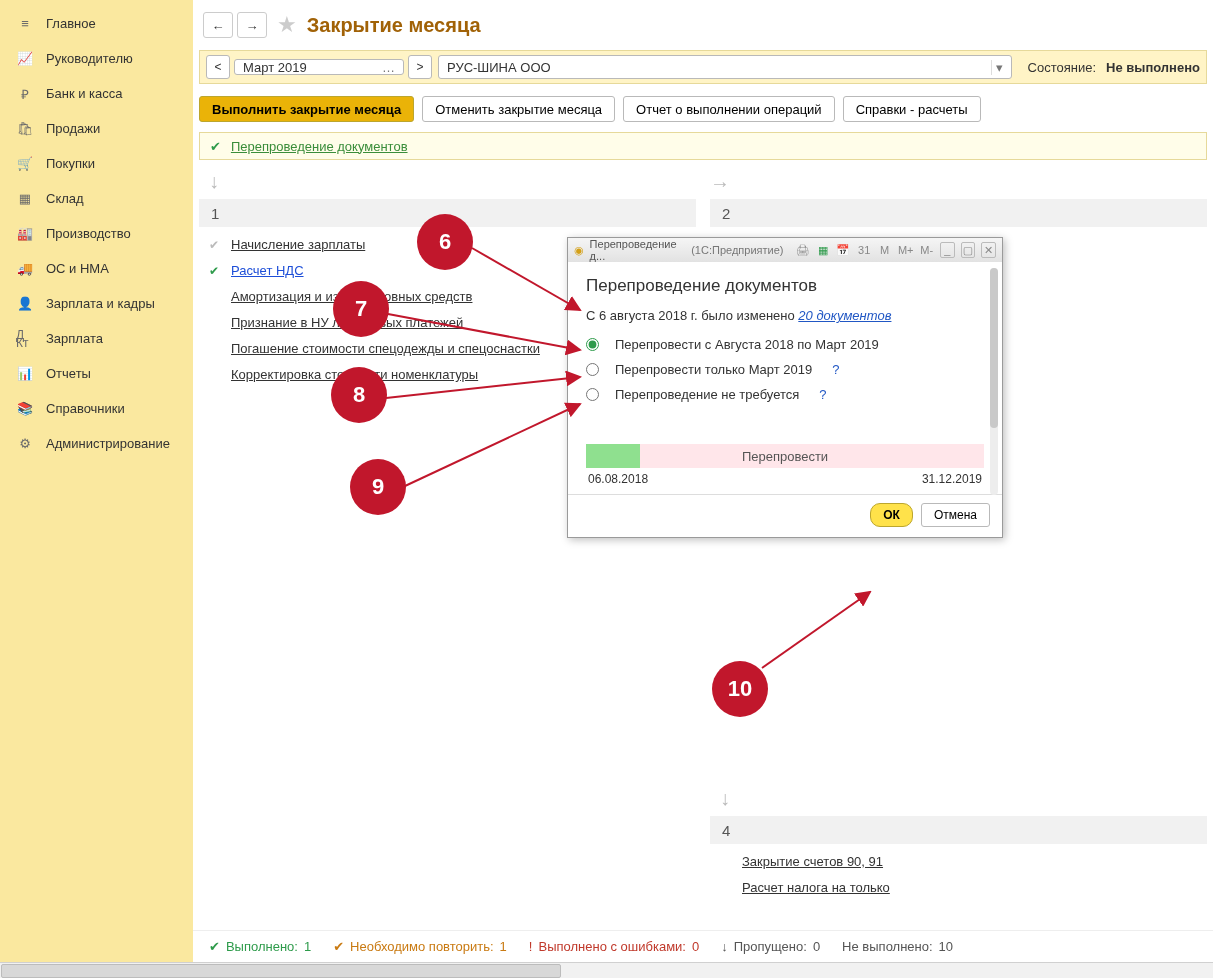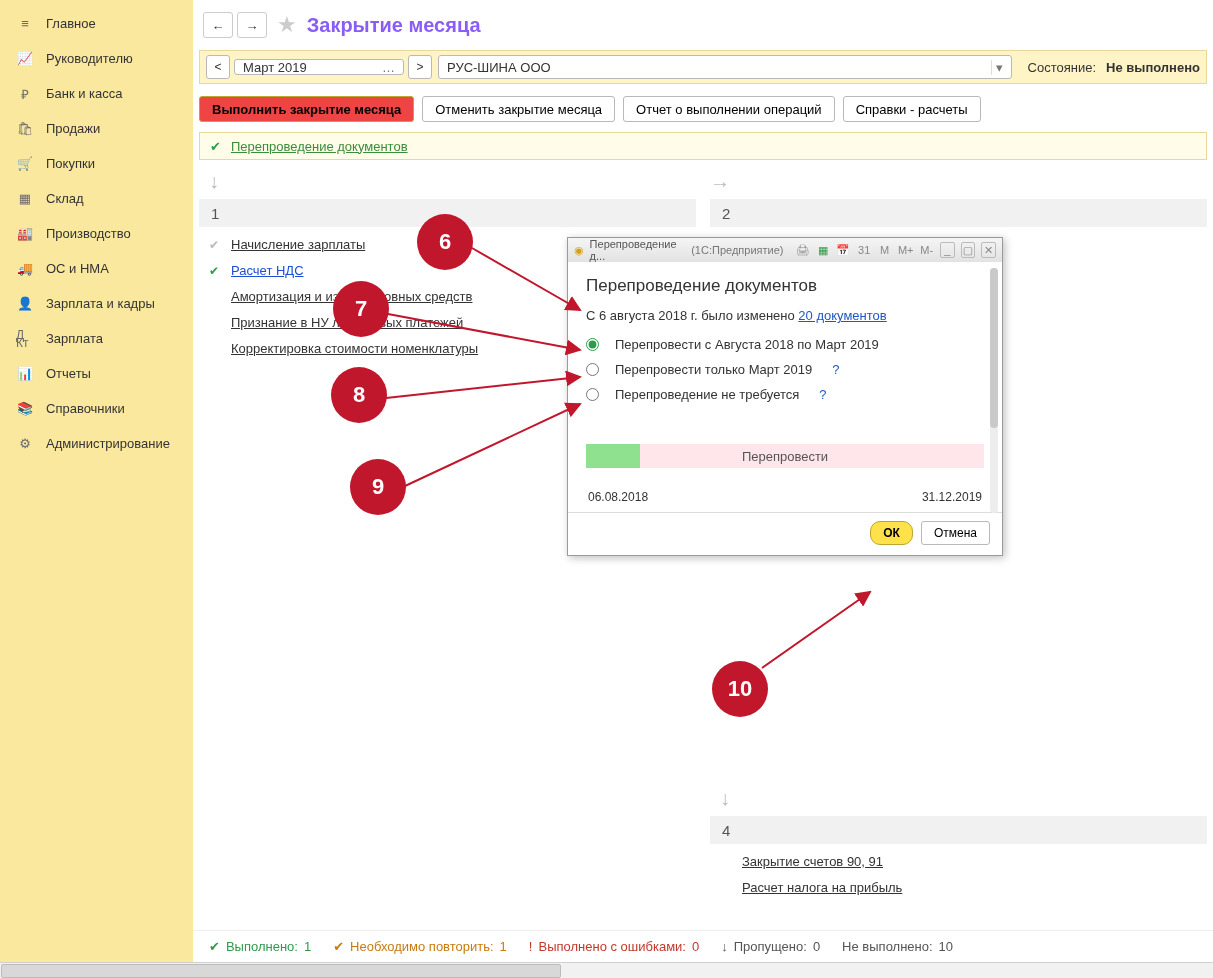--- a/index.html
+++ b/index.html
@@ -7,33 +7,33 @@
   .app { display: flex; height: 962px; }
   
   .sidebar { width: 193px; background: #fae89f; padding-top: 6px; flex-shrink: 0; }
   .sidebar-item { display: flex; align-items: center; height: 35px; padding-left: 16px; cursor: pointer; }
   .sidebar-icon { width: 18px; height: 18px; margin-right: 12px; display: flex; align-items: center; justify-content: center; color: #6b6b6b; }
   
   .main { flex: 1; display: flex; flex-direction: column; background: #fff; overflow: hidden; }
   .header { display: flex; align-items: center; height: 50px; padding: 0 10px; }
   .nav-btn { width: 30px; height: 26px; border: 1px solid #ccc; background: #fff; border-radius: 3px; display: flex; align-items: center; justify-content: center; cursor: pointer; margin-right: 4px; }
   .star { color: #ccc; font-size: 22px; margin: 0 10px 0 6px; }
-  .page-title { font-size: 20px; font-weight: bold; color: #8b5cf6; }
+  .page-title { font-size: 20px; font-weight: bold; color: #a16207; }
   .toolbar-row { display: flex; align-items: center; background: #fff4c6; height: 34px; padding: 0 6px; margin: 0 6px; border: 1px solid #e6d99a; }
   .tb-btn { height: 24px; border: 1px solid #b9b9b9; background: #fff; border-radius: 3px; padding: 0 8px; display: flex; align-items: center; cursor: pointer; font-size: 12px; }
   .tb-btn.small { width: 24px; justify-content: center; padding: 0; }
   .month-field { flex: 0 0 170px; height: 16px; border: 1px solid #b9b9b9; background: #fff; border-radius: 3px; display: flex; align-items: center; padding: 0 4px 0 8px; margin: 0 4px; }
   .month-field .dots { margin-left: auto; color: #777; cursor: pointer; padding: 0 4px; }
   .org-field { flex: 1; height: 24px; border: 1px solid #b9b9b9; background: #fff; border-radius: 3px; display: flex; align-items: center; padding: 0 4px 0 8px; margin: 0 6px; }
   .org-field .drop { margin-left: auto; color: #777; cursor: pointer; padding: 0 4px; border-left: 1px solid #ddd; }
   .state { margin-left: 10px; }
   .state-value { font-weight: bold; }
   .action-row { display: flex; gap: 8px; padding: 12px 6px 10px 6px; }
   .btn { height: 26px; padding: 0 12px; border: 1px solid #b9b9b9; border-radius: 3px; background: #fff; cursor: pointer; font-size: 13px; }
-  .btn.primary { background: #ef4444; border-color: #bca62e; font-weight: bold; }
+  .btn.primary { background: #eab308; border-color: #bca62e; font-weight: bold; }
   .banner { margin: 0 6px; background: #fffde9; border: 1px solid #e6d99a; height: 28px; display: flex; align-items: center; padding: 0 10px; }
   .banner .chk { color: #2e9b4b; margin-right: 10px; }
   .banner a { color: #3a8d3a; text-decoration: underline; cursor: pointer; }
   .cols { display: flex; gap: 14px; padding: 10px 6px; flex: 1; overflow: hidden; }
   .col { flex: 1; min-width: 0; }
   .col .arrow-down { color: #bbb; font-size: 20px; margin-left: 10px; }
   .block-head { background: #f1f1f1; height: 28px; display: flex; align-items: center; padding: 0 12px; margin-top: 6px; font-size: 15px; color: #555; }
   .links { padding: 10px 0 0 32px; }
   .link-row { display: flex; align-items: center; margin-bottom: 11px; }
   .link-row a { color: #333; text-decoration: underline; cursor: pointer; }
@@ -49,26 +49,26 @@
   
   .modal { position: absolute; left: 567px; top: 237px; width: 436px; background: #fff; border: 1px solid #9a9a9a; box-shadow: 2px 2px 8px rgba(0,0,0,.25); }
   .modal-title { height: 24px; background: linear-gradient(#f5f5f5,#e2e2e2); display: flex; align-items: center; padding: 0 6px; font-size: 11px; color: #555; gap: 6px; }
   .modal-title .appname { color: #777; }
   .modal-title .spacer { flex: 1; }
   .modal-title .ticon { width: 16px; height: 16px; display: flex; align-items: center; justify-content: center; font-size: 11px; color: #888; cursor: pointer; }
   .modal-title .ticon.bordered { border: 1px solid #bbb; border-radius: 2px; }
   .modal-body { padding: 14px 18px 8px 18px; }
   .modal-h { font-size: 17px; color: #333; margin-bottom: 12px; }
   .modal-text { margin-bottom: 14px; }
-  .modal-text a { color: #2157c4; text-decoration: underline; cursor: pointer; }
+  .modal-text a { color: #2157c4; text-decoration: underline; cursor: pointer; font-style: italic; }
   .radio-row { display: flex; align-items: center; margin-bottom: 10px; font-size: 13px; gap: 8px; }
   .radio-row input { margin-right: 8px; accent-color: #2e9b4b; }
   .radio-row .help { color: #2157c4; margin-left: 12px; cursor: pointer; }
   .progress-wrap { margin-top: 42px; }
-  .progress { height: 24px; background: #ffe6ea; display: flex; align-items: center; position: relative; margin-bottom: 20px; }
+  .progress { height: 24px; background: #ffe6ea; display: flex; align-items: center; position: relative; margin-bottom: 2px; }
   .progress .done { position: absolute; left: 0; top: 0; bottom: 0; width: 54px; background: #8fe08f; }
   .progress .plabel { position: relative; flex: 1; text-align: center; color: #555; }
   .progress-dates { display: flex; justify-content: space-between; font-size: 12px; color: #333; padding: 2px 2px 0 2px; }
   .modal-scroll { position: absolute; right: 4px; top: 30px; bottom: 42px; width: 8px; background: #ededed; border-radius: 4px; }
   .modal-scroll .thumb { position: absolute; left: 0; right: 0; top: 0; height: 160px; background: #c9c9c9; border-radius: 4px; }
   .modal-foot { display: flex; justify-content: flex-end; gap: 8px; padding: 8px 12px 10px 12px; border-top: 1px solid #ddd; }
   .mbtn { height: 24px; padding: 0 12px; border: 1px solid #b9b9b9; border-radius: 3px; background: #fff; cursor: pointer; font-size: 12px; }
   .mbtn.primary { background: #ffe24a; border-color: #bca62e; font-weight: bold; border-radius: 10px; }
   
   .callout { position: absolute; width: 56px; height: 56px; border-radius: 50%; background: #c1172c; color: #fff; display: flex; align-items: center; justify-content: center; font-size: 22px; font-weight: bold; z-index: 50; }
@@ -183,40 +183,43 @@
             </div>
           <div class="link-row green">
               <span class="picto">✔</span>
               <a>Расчет НДС</a>
             </div>
           <div class="link-row">
               <a>Амортизация и износ основных средств</a>
             </div>
           <div class="link-row">
               <a>Признание в НУ лизинговых платежей</a>
+            </div>
+          <div class="link-row">
+              <a>Погашение стоимости спецодежды и спецоснастки</a>
             </div>
           <div class="link-row">
               <a>Корректировка стоимости номенклатуры</a>
             </div>
         </div>
       </div>
       <div class="col">
         <div style="display:flex;align-items:center;gap:8px;">
           <span style="color:#bbb;font-size:20px;">→</span>
         </div>
         <div class="block-head">2</div>
         <div class="col2-spacer"></div>
         <div class="arrow-down">↓</div>
         <div class="block-head">4</div>
         <div class="links">
           <div class="link-row">
               <a>Закрытие счетов 90, 91</a>
             </div>
           <div class="link-row">
-              <a>Расчет налога на прибыль</a>
+              <a>Расчет налога на только</a>
             </div>
         </div>
       </div>
     </div>
 
     <div class="footer">
       <div class="seg g">✔ <span>Выполнено:</span> <span>1</span></div>
       <div class="seg o">✔ <span>Необходимо повторить:</span> <span>1</span></div>
       <div class="seg r">! <span>Выполнено с ошибками:</span> <span>0</span></div>
       <div class="seg k">↓ <span>Пропущено:</span> <span>0</span></div>

